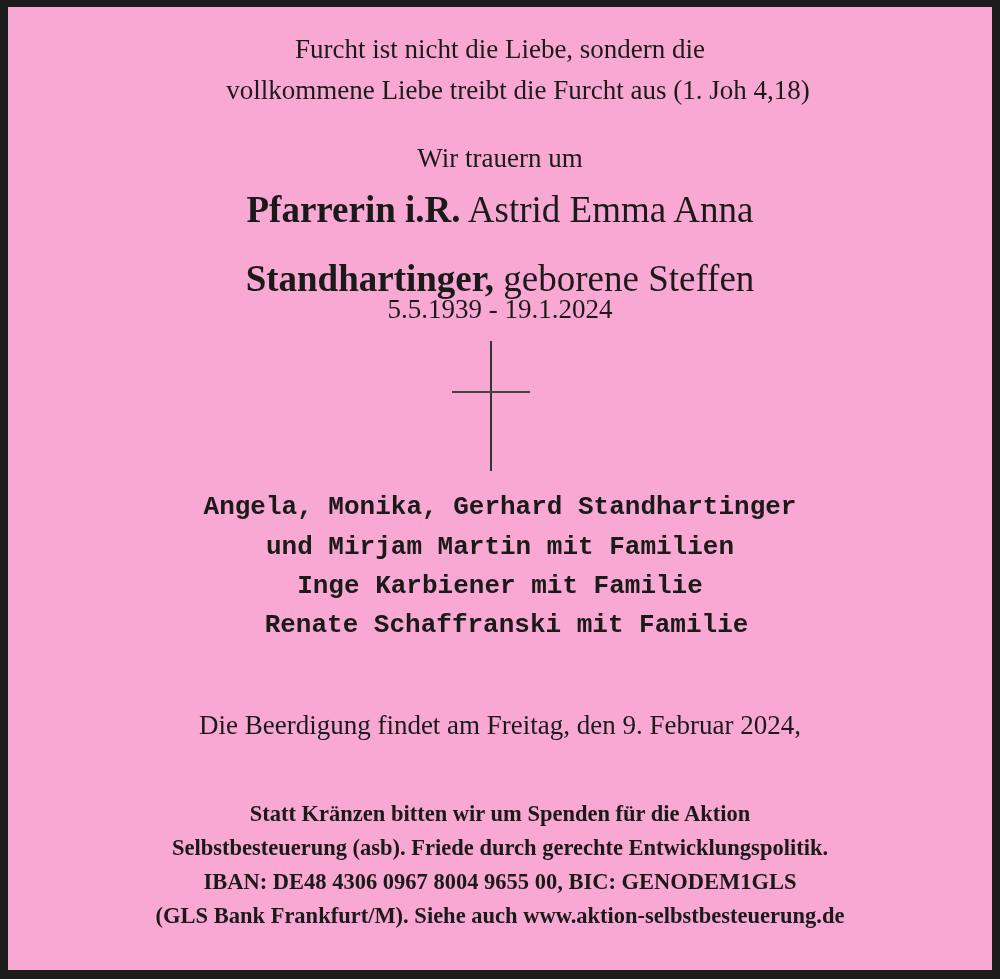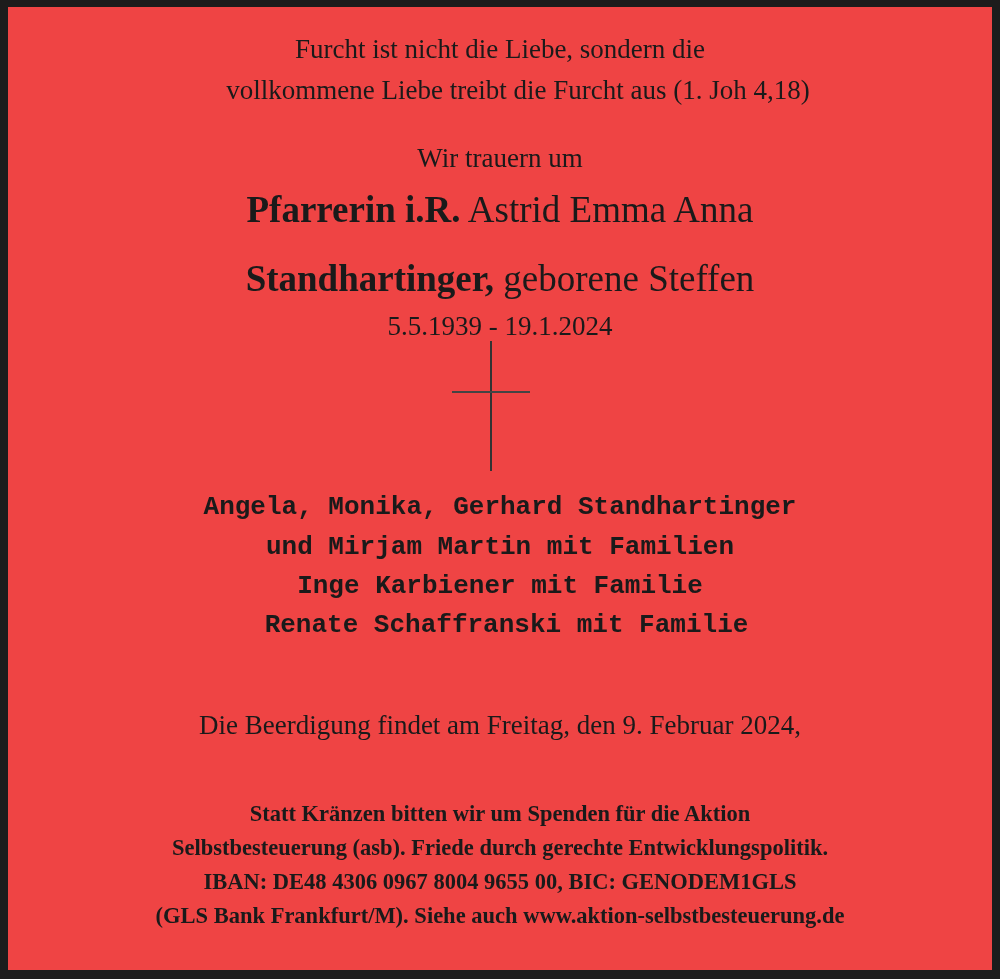--- a/index.html
+++ b/index.html
@@ -8,21 +8,21 @@
       background: #1c1c1c;
       position: relative;
       overflow: hidden;
       font-family: "Liberation Serif", "DejaVu Serif", serif;
       color: #1a1a1a;
     }
     .notice {
       position: absolute;
       left: 8px; top: 7px;
       width: 984px; height: 963px;
-      background: #ef4444;
+      background: #f9a8d4;
       text-align: center;
     }
     .line { position: absolute; left: 0; right: 0; white-space: nowrap; }
     .verse { font-size: 27px; }
     .intro { font-size: 27px; }
     .name  { font-size: 37px; }
     .name b { font-weight: bold; }
     .dates { font-size: 27px; }
     .mourner { font-size: 26px; font-weight: bold; font-family: Liberation Mono, monospace; }
     .funeral { font-size: 27px; }
@@ -52,21 +52,21 @@
 
   <div class="line intro" style="top:136px;">Wir trauern um</div>
 
   <div class="line name" style="top:181px;">
     <b>Pfarrerin i.R.</b><span> Astrid Emma Anna</span>
   </div>
   <div class="line name" style="top:230px;margin-top:20px;">
     <b>Standhartinger,</b><span> geborene Steffen</span>
   </div>
 
-  <div class="line dates" style="top:304px;">5.5.1939 - 19.1.2024</div>
+  <div class="line dates" style="top:287px;">5.5.1939 - 19.1.2024</div>
 
   <div class="cross">
     <div class="v"></div>
     <div class="h"></div>
   </div>
 
   <div class="line mourner" style="top:485px;">Angela, Monika, Gerhard Standhartinger</div>
   <div class="line mourner" style="top:525px;">und Mirjam Martin mit Familien</div>
   <div class="line mourner" style="top:564px;">Inge Karbiener mit Familie</div>
   <div class="line mourner" style="top:603px;padding-left:13px;">Renate Schaffranski mit Familie</div>

